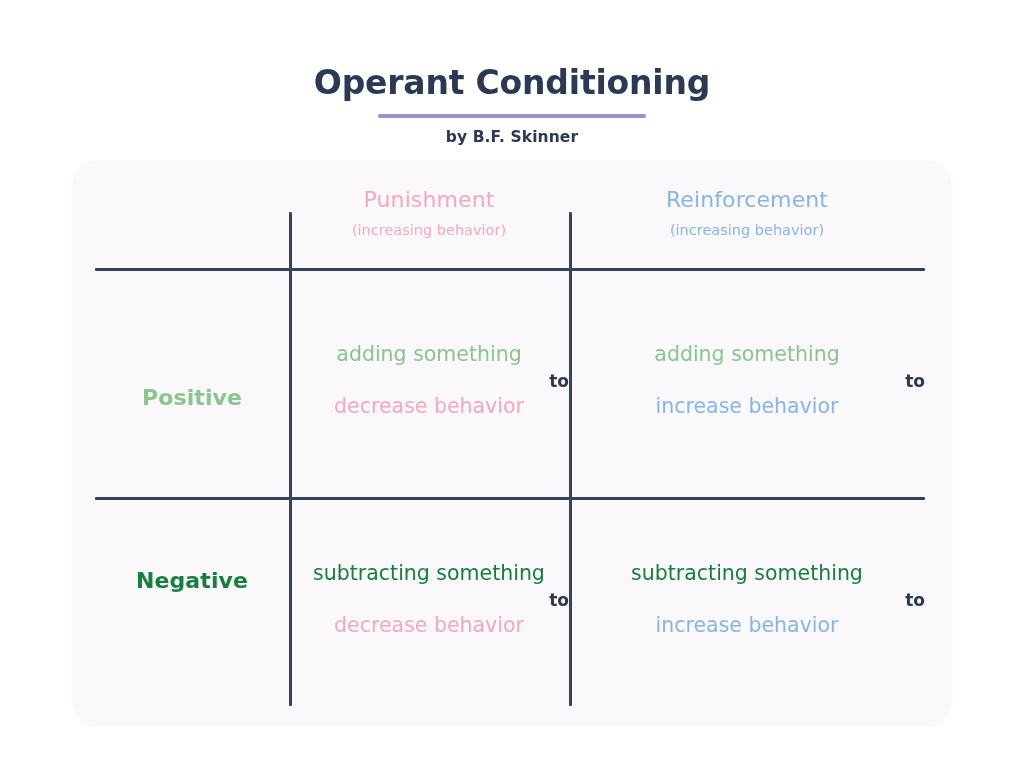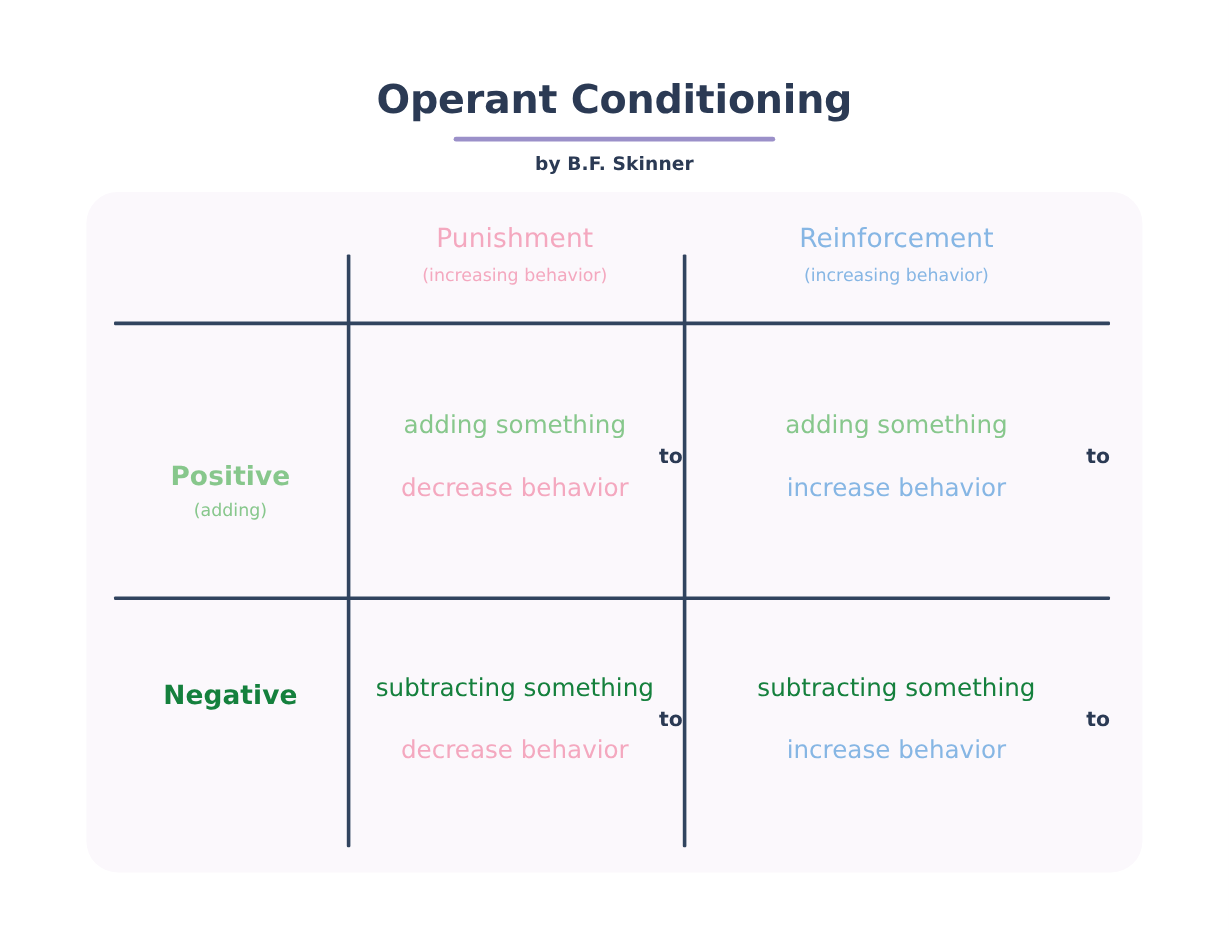--- a/index.html
+++ b/index.html
@@ -170,21 +170,20 @@
   <div class="head-title c-pink">Punishment</div>
   <div class="head-sub c-pink">(increasing behavior)</div>
 </div>
 <div class="col-head c2">
   <div class="head-title c-blue">Reinforcement</div>
   <div class="head-sub c-blue">(increasing behavior)</div>
 </div>
 
 <div class="row-head r1">
   <div class="head-title c-green">Positive</div>
-  <div class="head-sub c-green">(adding)</div>
 </div>
 <div class="row-head r2">
   <div class="head-title c-purple">Negative</div>
 </div>
 
 <div class="cell cell-1-1">
   <div class="line-a c-green">adding something</div>
   <div class="line-b c-navy">to</div>
   <div class="line-c c-pink">decrease behavior</div>
 </div>

